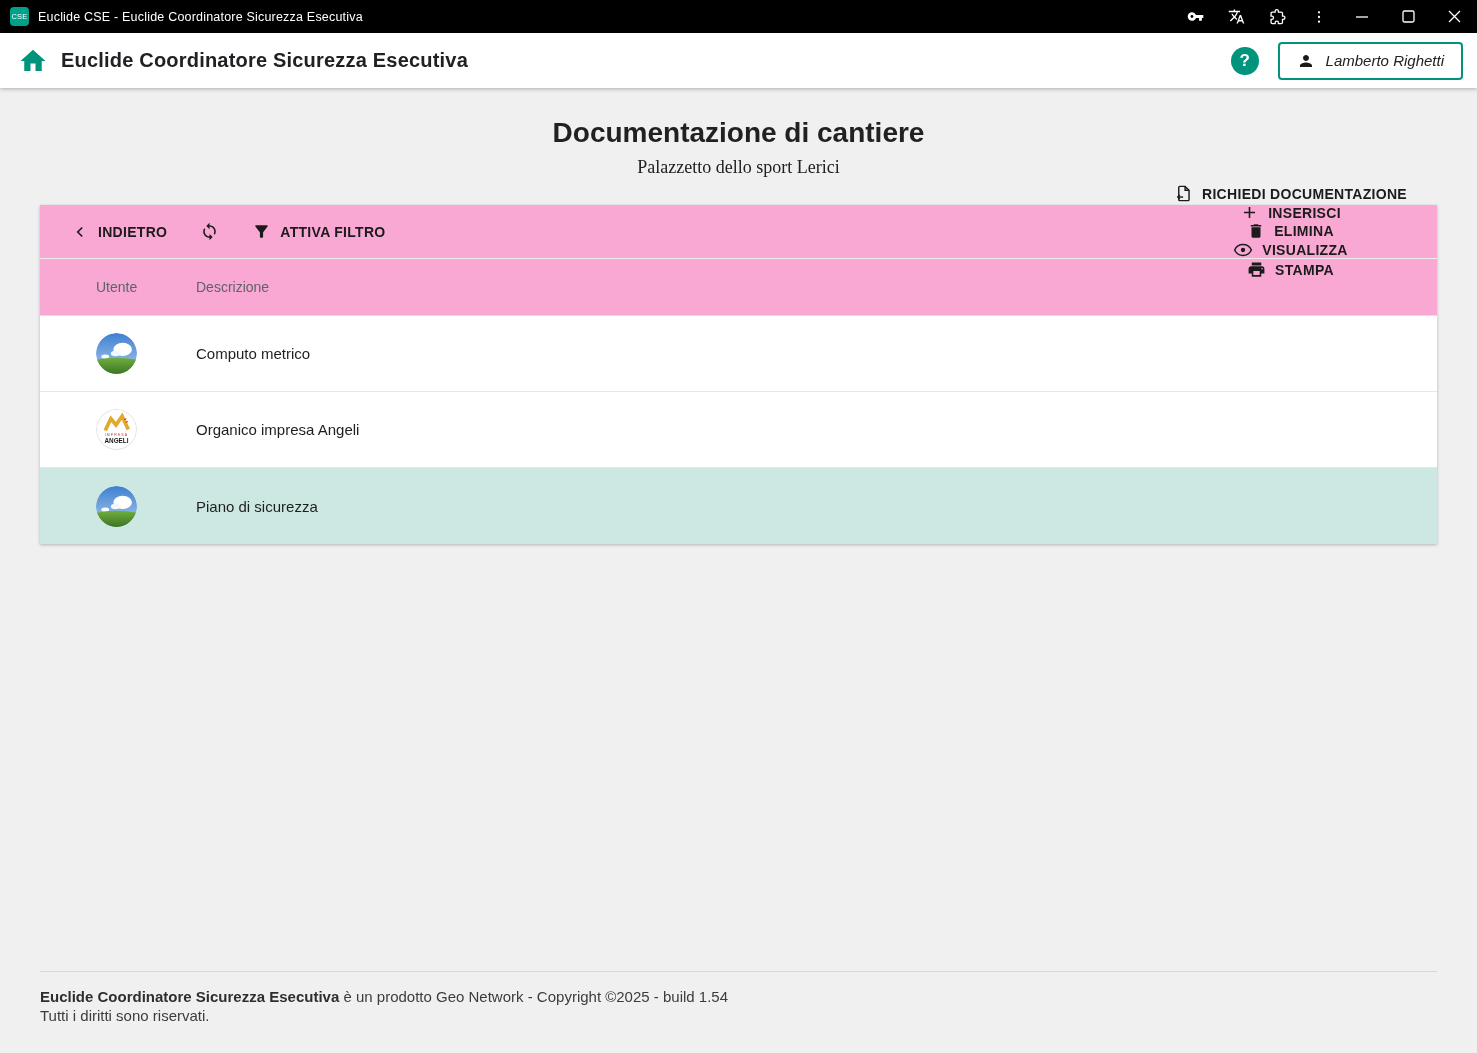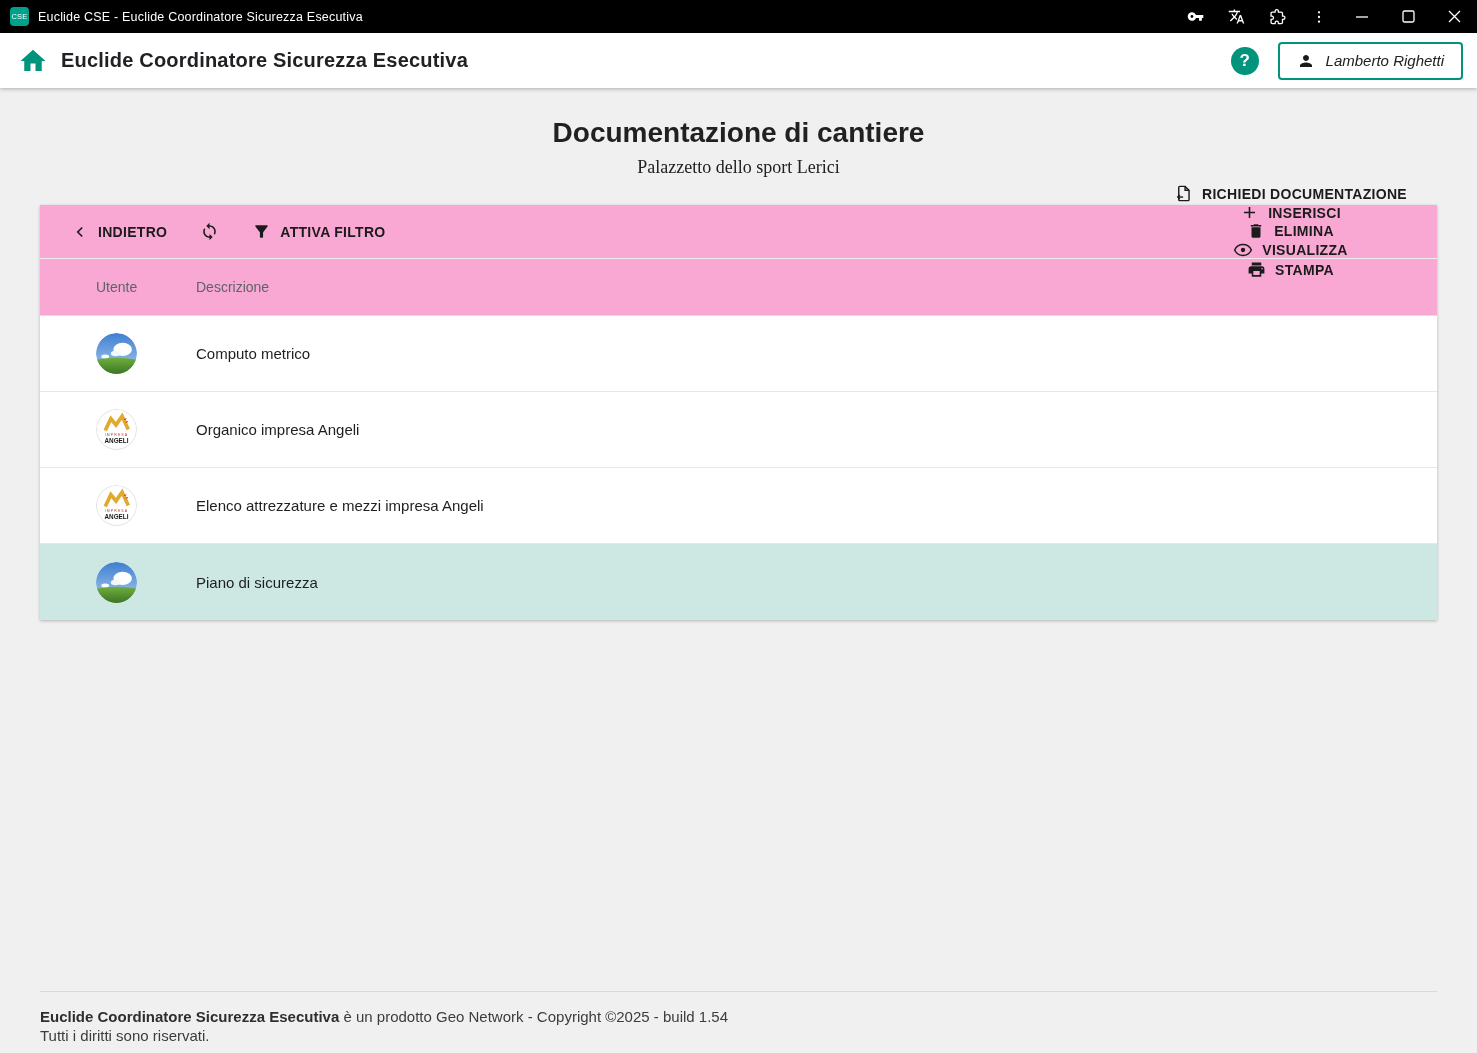--- a/index.html
+++ b/index.html
@@ -78,21 +78,21 @@
     border-bottom:1px solid #e7e7e7; font-size:15px; color:#1f1f1f; cursor:pointer;
     background:#fff;
   }
   .table-row:last-child { border-bottom:none;text-align:right; }
   .table-row.selected { background:#cde8e2; }
   .avatar-cell { width:100px; display:flex; align-items:center; }
   .avatar { width:41px; height:41px; border-radius:50%; overflow:hidden; }
   .avatar svg { display:block; }
 
   .footer {
-    position:absolute; left:40px; width:1397px; top:903px;
+    position:absolute; left:40px; width:1397px; top:883px;
     border-top:1px solid #d9d9d9; padding-top:15px;
     font-size:15px; color:#3c3c3c; line-height:19px;
   }
   .footer b { color:#2e2e2e; }
 </style>
 </head>
 <body>
 
 <div class="titlebar">
   <div class="tb-badge">CSE</div>
@@ -271,37 +271,20 @@
       <path d="M27.5 10.5l2.2-1.1M29 13.2l2.2-1.1" stroke="#c23b2a" stroke-width="1"></path>
       <text x="20" y="26.5" text-anchor="middle" font-size="3.4" letter-spacing="1.1" fill="#c23b2a" font-family="Liberation Sans, sans-serif">IMPRESA</text>
       <text x="20" y="33" text-anchor="middle" font-size="6.2" font-weight="bold" fill="#1a1a1a" font-family="Liberation Sans, sans-serif">ANGELI</text>
     </g>
     <circle cx="20" cy="20" r="19.5" fill="none" stroke="#e3e3e3" stroke-width="1"></circle>
   </svg>
             </div>
     </div>
     <div>Organico impresa Angeli</div>
   </div>
-        <div class="table-row">
-    <div class="avatar-cell">
-      <div class="avatar">
-              <svg width="41" height="41" viewBox="0 0 40 40">
-    <g clip-path="url(#avClip)">
-      <rect width="40" height="40" fill="#ffffff"></rect>
-      <path d="M9 21 L14.5 9.5 L19.5 15.5 L25.5 7 L31.5 20" fill="none" stroke="#e0a92f" stroke-width="3.6" stroke-linejoin="miter"></path>
-      <path d="M27.5 10.5l2.2-1.1M29 13.2l2.2-1.1" stroke="#c23b2a" stroke-width="1"></path>
-      <text x="20" y="26.5" text-anchor="middle" font-size="3.4" letter-spacing="1.1" fill="#c23b2a" font-family="Liberation Sans, sans-serif">IMPRESA</text>
-      <text x="20" y="33" text-anchor="middle" font-size="6.2" font-weight="bold" fill="#1a1a1a" font-family="Liberation Sans, sans-serif">ANGELI</text>
-    </g>
-    <circle cx="20" cy="20" r="19.5" fill="none" stroke="#e3e3e3" stroke-width="1"></circle>
-  </svg>
-            </div>
-    </div>
-    <div>Elenco attrezzature e mezzi impresa Angeli</div>
-  </div>
         <div class="table-row selected">
     <div class="avatar-cell">
       <div class="avatar">
               <svg width="41" height="41" viewBox="0 0 40 40">
     <defs>
       <linearGradient id="skyGrad" x1="0" y1="0" x2="0" y2="1">
         <stop offset="0" stop-color="#3f7fd1"></stop>
                     <stop offset="1" stop-color="#aacdee"></stop>
       </linearGradient>
       <linearGradient id="grassGrad" x1="0" y1="0" x2="0" y2="1">

